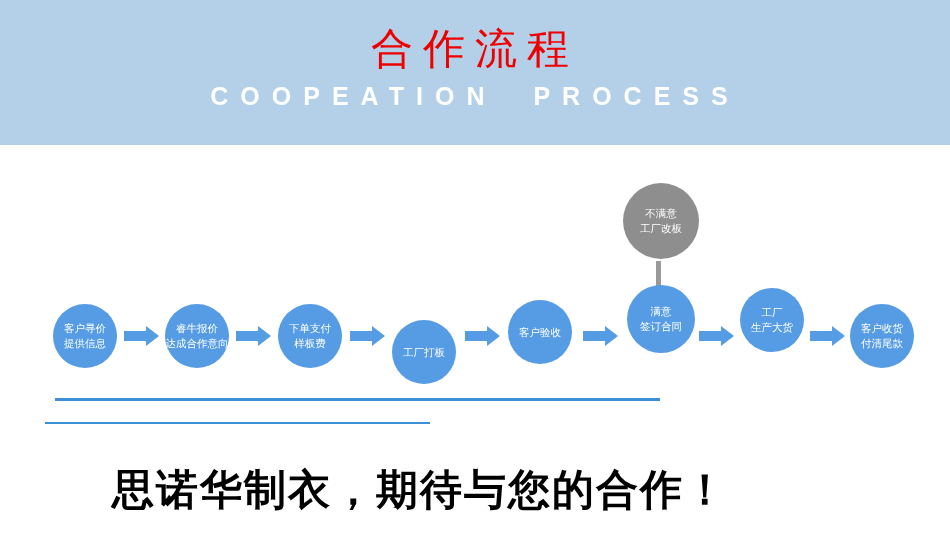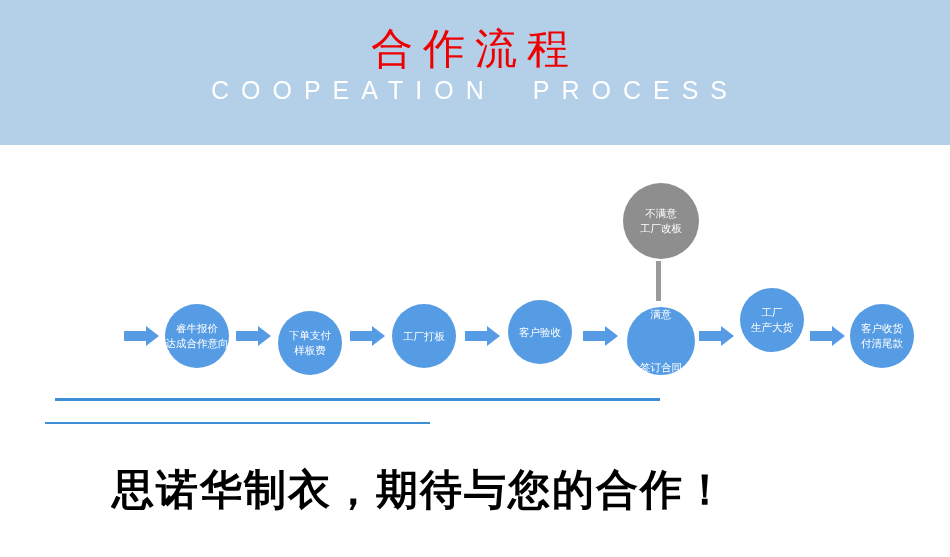--- a/index.html
+++ b/index.html
@@ -11,22 +11,22 @@
   
   .banner{
     position:absolute;left:0;top:0;width:950px;height:145px;
     background:var(--banner-bg,#b3d0e8);text-align:center;
   }
   .banner-title{
     padding-top:24px;font-size:42px;font-weight:normal;
     color:var(--title-red,#ee0000);letter-spacing:10px;line-height:50px;
   }
   .banner-subtitle{
-    margin-top:2px;font-size:25px;color:#ffffff;
-    letter-spacing:12px;word-spacing:18px;font-weight:normal;
+    margin-top:8px;font-size:25px;color:#ffffff;
+    letter-spacing:12px;word-spacing:18px;font-weight:bold;
   }
 
   
   .flow{position:absolute;left:0;top:145px;width:918px;height:300px;}
   .circle{
     position:absolute;width:64px;height:64px;border-radius:50%;
     background:var(--circle-blue,#569ce4);color:#ffffff;
     display:flex;flex-direction:column;align-items:center;justify-content:center;
     font-size:10.5px;line-height:15px;text-align:center;white-space:nowrap;
   }
@@ -70,37 +70,41 @@
 </div>
 
 <div class="flow">
 
   <div class="circle gray" style="left:623px;top:38px;width:76px;height:76px;">
     <span>不满意</span>
     <span>工厂改板</span>
   </div>
   <div class="vline"></div>
 
+  <div class="circle" style="left:53px;top:159px;">
+    <span>客户寻价</span>
+    <span>提供信息</span>
+  </div>
   <div class="circle" style="left:165px;top:159px;">
     <span>睿牛报价</span>
     <span>达成合作意向</span>
   </div>
-  <div class="circle" style="left:278px;top:166px;align-items:center;">
+  <div class="circle" style="left:278px;top:159px;align-items:center;">
     <span>下单支付</span>
     <span>样板费</span>
   </div>
-  <div class="circle" style="left:392px;top:159px;">
+  <div class="circle" style="left:392px;top:175px;">
     <span>工厂打板</span>
     <span></span>
   </div>
   <div class="circle" style="left:508px;top:155px;">
     <span>客户验收</span>
     <span></span>
   </div>
-  <div class="circle big" style="left:627px;top:162px;justify-content:space-between;">
+  <div class="circle big" style="left:627px;top:140px;">
     <span>满意</span>
     <span>签订合同</span>
   </div>
   <div class="circle" style="left:740px;top:143px;">
     <span>工厂</span>
     <span>生产大货</span>
   </div>
   <div class="circle" style="left:850px;top:159px;text-align:right;">
     <span>客户收货</span>
     <span>付清尾款</span>

